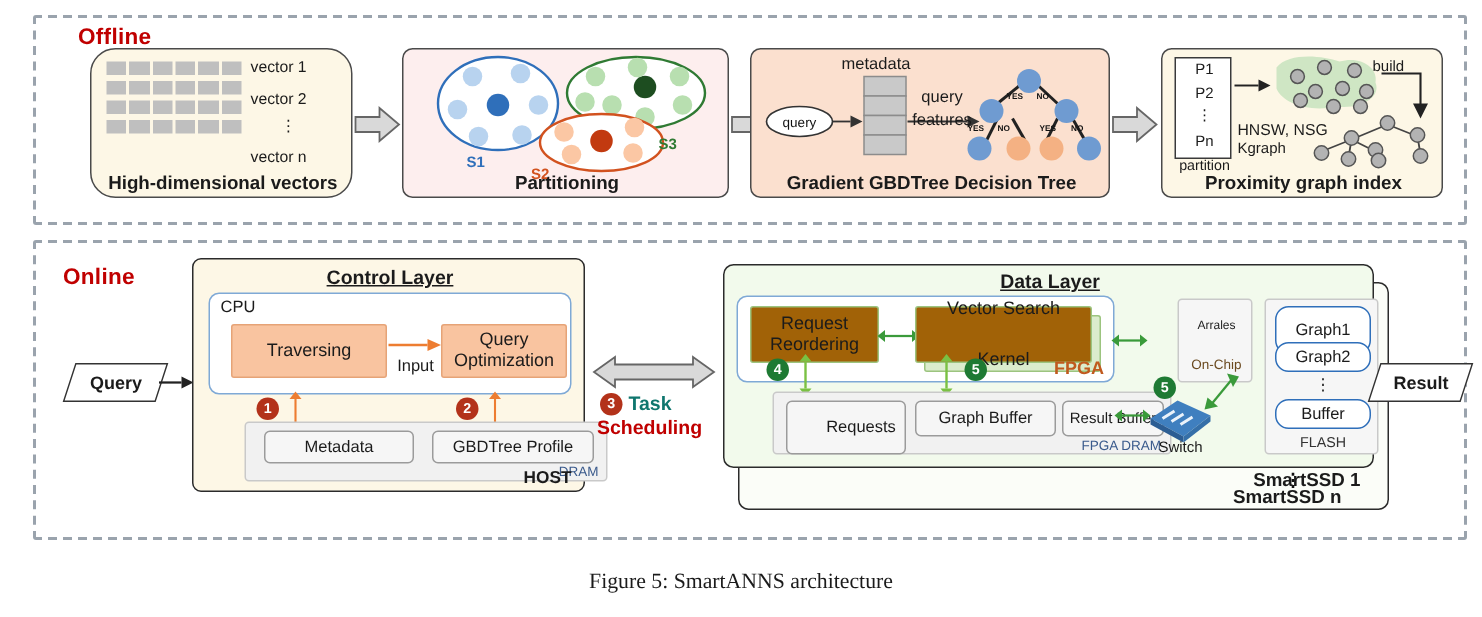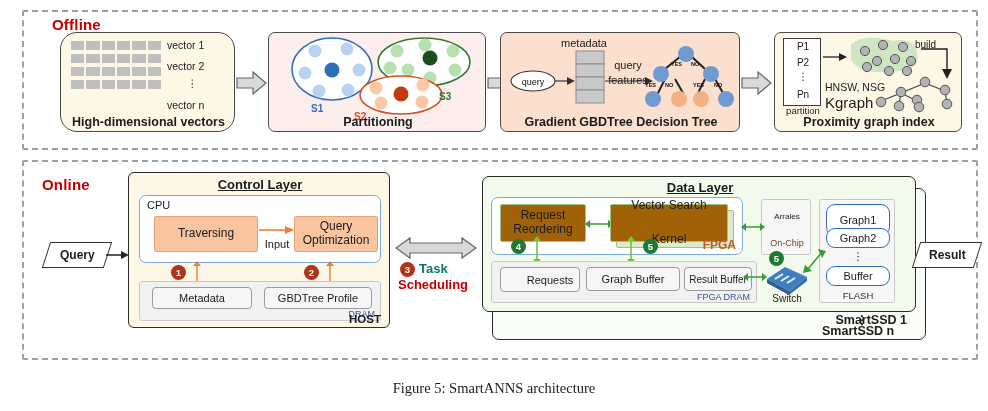--- a/index.html
+++ b/index.html
@@ -21,21 +21,21 @@
   .badge.red{background:#b3321a;}
   .badge.green{background:#1e7a33;}
   .chip{background:#f6f6f6;border:1px solid #9b9b9b;border-radius:4px;font-size:11px;
         display:flex;align-items:center;justify-content:center;text-align:center;}
   .chip-green{background:#e7f2dc;border:1px solid #8fbf6e;}
   .orange-box{background:#f9c4a0;border:1px solid #e6a377;border-radius:2px;
         display:flex;align-items:center;justify-content:center;text-align:center;font-size:12px;line-height:1.15;}
   .green-box{background:#a16207;border:1px solid #9cc47f;border-radius:2px;
         display:flex;align-items:center;justify-content:center;text-align:center;font-size:12px;line-height:1.15;}
   .blue-outline{border:1.3px solid #7fa9d6;border-radius:7px;background:#ffffff;}
-  .dram-box{background:#f1f1f1;border:1px solid #c9c9c9;border-radius:3px;}
+  .dram-box{background:#f1f1f1;border:1px solid #c9c9c9;border-radius:3px;margin-left:24px;}
   .caption{font-family:"Liberation Serif",serif;font-size:14.5px;text-align:center;width:100%;}
   .parallelogram{border:1.4px solid #333;background:#fff;transform:skewX(-18deg);}
   .parallelogram span{display:block;transform:skewX(18deg);font-weight:bold;font-size:12px;text-align:center;}
   svg{overflow:visible;display:block;}
 </style>
 </head>
 <body>
 
 <div class="abs dashed-region" style="left:22px;top:10px;width:956px;height:140px;">
 </div>
@@ -199,21 +199,21 @@
     <circle cx="80" cy="57" r="4.8" fill="#b3b3b3" stroke="#555" stroke-width="1"></circle>
     <circle cx="96" cy="65" r="4.8" fill="#b3b3b3" stroke="#555" stroke-width="1"></circle>
     <circle cx="104" cy="47" r="4.8" fill="#b3b3b3" stroke="#555" stroke-width="1"></circle>
     <circle cx="124" cy="55" r="4.8" fill="#b3b3b3" stroke="#555" stroke-width="1"></circle>
     <circle cx="78" cy="71" r="4.8" fill="#b3b3b3" stroke="#555" stroke-width="1"></circle>
     <circle cx="98" cy="72" r="4.8" fill="#b3b3b3" stroke="#555" stroke-width="1"></circle>
     <circle cx="126" cy="69" r="4.8" fill="#b3b3b3" stroke="#555" stroke-width="1"></circle>
   </svg>
   <div class="abs tiny" style="left:140px;top:6px;font-size:10px;">build</div>
   <div class="abs" style="left:50px;top:48px;font-size:10.5px;">HNSW, NSG</div>
-  <div class="abs" style="left:50px;top:61px;font-size:15px;">Kgraph</div>
+  <div class="abs" style="left:50px;top:61px;font-size:10px;">Kgraph</div>
   <div class="abs panel-title" style="left:0;top:82px;width:188px;">Proximity graph index</div>
 </div>
 
 <div class="abs dashed-region" style="left:22px;top:160px;width:956px;height:200px;"></div>
 <div class="abs region-label" style="left:42px;top:176px;">Online</div>
 
 <div class="abs parallelogram center" style="left:46px;top:242px;width:62px;height:26px;">
   <span>Query</span>
 </div>
 <svg class="abs" style="left:106px;top:249px;width:24px;height:12px;">
@@ -303,21 +303,21 @@
       <polygon points="2,22 10,22 6,27" fill="#7ac143"></polygon>
   </svg>
   <div class="abs badge green" style="left:160px;top:62px;">5</div>
   <svg class="abs" style="left:142px;top:60px;width:12px;height:26px;">
     <line x1="6" y1="4" x2="6" y2="22" stroke="#7ac143" stroke-width="1.6"></line>
     <polygon points="2,4 10,4 6,-1" fill="#7ac143"></polygon>
       <polygon points="2,22 10,22 6,27" fill="#7ac143"></polygon>
   </svg>
 
   <div class="abs dram-box" style="left:8px;top:84px;width:266px;height:42px;">
-    <div class="abs chip" style="left:8px;top:5px;width:80px;height:25px;padding-left:20px;">
+    <div class="abs chip" style="left:8px;top:5px;width:80px;height:36px;padding-left:20px;">
       <span>Requests</span>
     </div>
     <div class="abs chip" style="left:94px;top:5px;width:94px;height:24px;">
       <span>Graph Buffer</span>
     </div>
     <div class="abs chip" style="left:192px;top:5px;width:68px;height:24px;font-size:10px;text-align:center;">
       <span>Result Buffer</span>
     </div>
     <div class="abs tiny" style="right:6px;bottom:0px;color:#3a5a8c;font-size:9px;">FPGA DRAM</div>
   </div>

